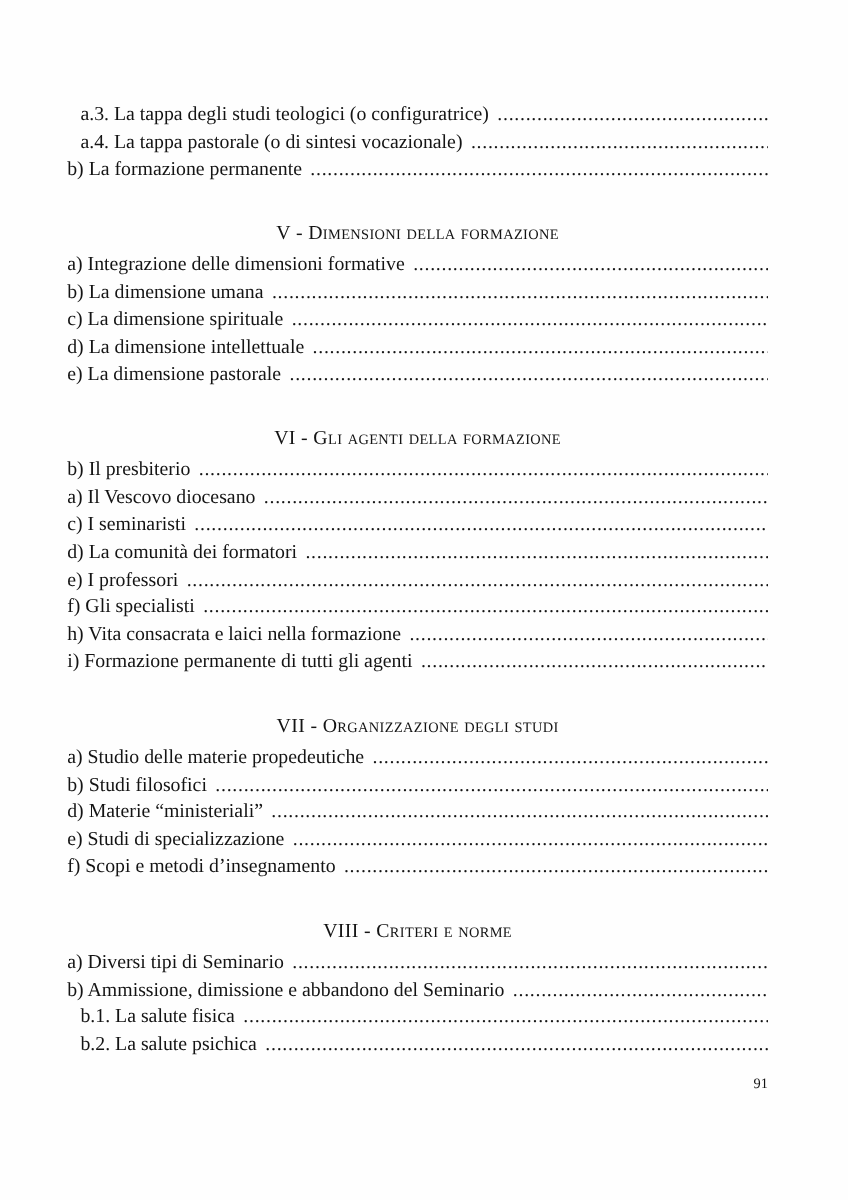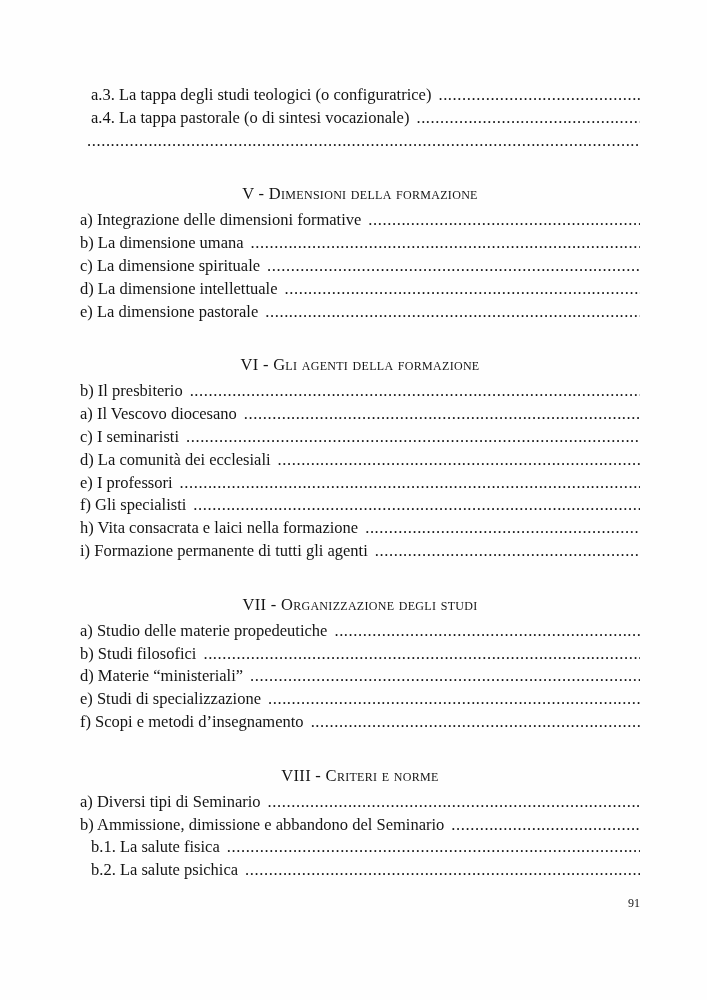--- a/index.html
+++ b/index.html
@@ -7,21 +7,21 @@
     padding: 0;
     background: #ffffff;
   }
   .page {
     position: relative;
     width: 707px;
     height: 1000px;
     margin: 0 auto;
     background: #fefefe;
     box-sizing: border-box;
-    padding: 84px 67px 0 80px;
+    padding: 84px 67px 0 56px;
     font-family: "Liberation Serif", "DejaVu Serif", serif;
     font-size: 16.5px;
     color: #141414;
     overflow: hidden;
   }
   .toc-section { margin: 0; }
   .section-heading {
     font-size: 16.5px;
     font-weight: normal;
     text-align: center;
@@ -71,20 +71,21 @@
     <span class="toc-label">a.3. La tappa degli studi teologici (o configuratrice)</span>
     <span class="toc-dots"></span>
   </div>
 
   <div class="toc-line indent">
     <span class="toc-label">a.4. La tappa pastorale (o di sintesi vocazionale)</span>
     <span class="toc-dots"></span>
   </div>
 
   <div class="toc-line">
+    <span class="toc-label">b) La formazione permanente</span>
     <span class="toc-dots"></span>
   </div>
 </div>
   </section>
 
   <section class="toc-section">
     <h2 class="section-heading"><span class="heading-prefix">V - </span><span class="heading-title">Dimensioni della formazione</span></h2>
     <div class="section-items">
   <div class="toc-line">
     <span class="toc-label">a) Integrazione delle dimensioni formative</span>
@@ -125,21 +126,21 @@
     <span class="toc-label">a) Il Vescovo diocesano</span>
     <span class="toc-dots"></span>
   </div>
 
   <div class="toc-line">
     <span class="toc-label">c) I seminaristi</span>
     <span class="toc-dots"></span>
   </div>
 
   <div class="toc-line">
-    <span class="toc-label">d) La comunità dei ecclesiali</span>
+    <span class="toc-label">d) La comunità dei formatori</span>
     <span class="toc-dots"></span>
   </div>
 
   <div class="toc-line">
     <span class="toc-label">e) I professori</span>
     <span class="toc-dots"></span>
   </div>
 
   <div class="toc-line">
     <span class="toc-label">f) Gli specialisti</span>

